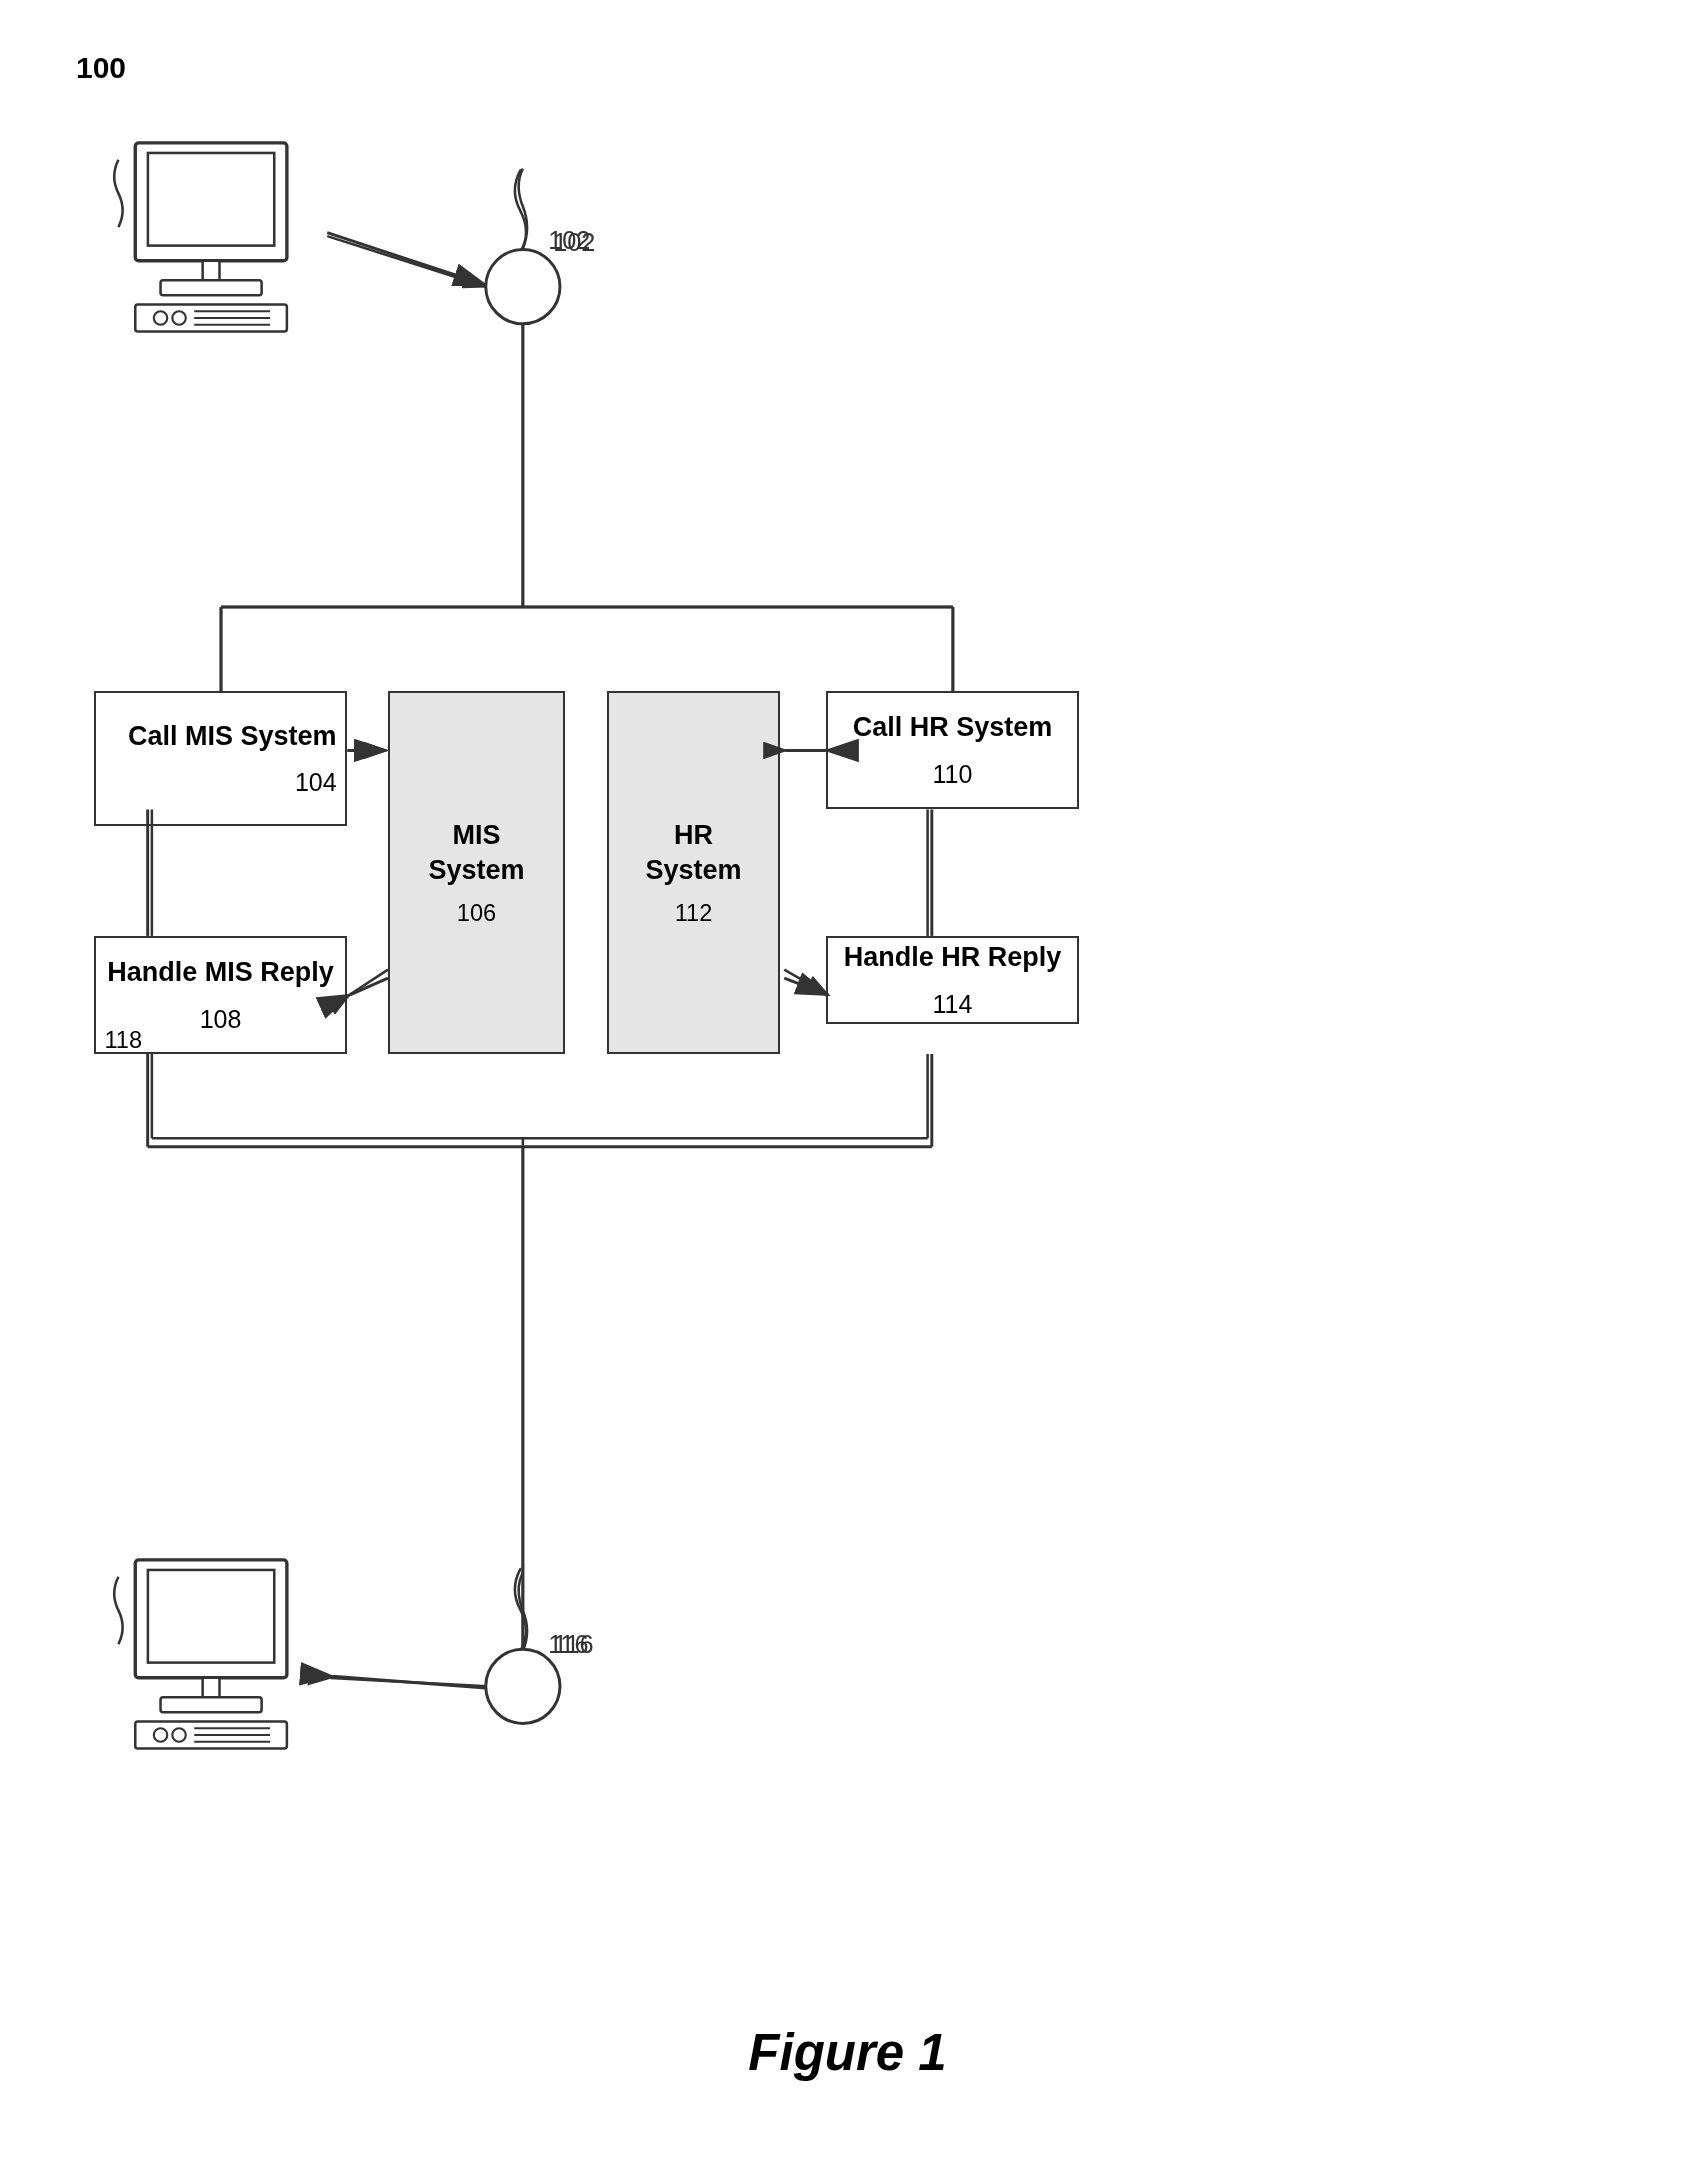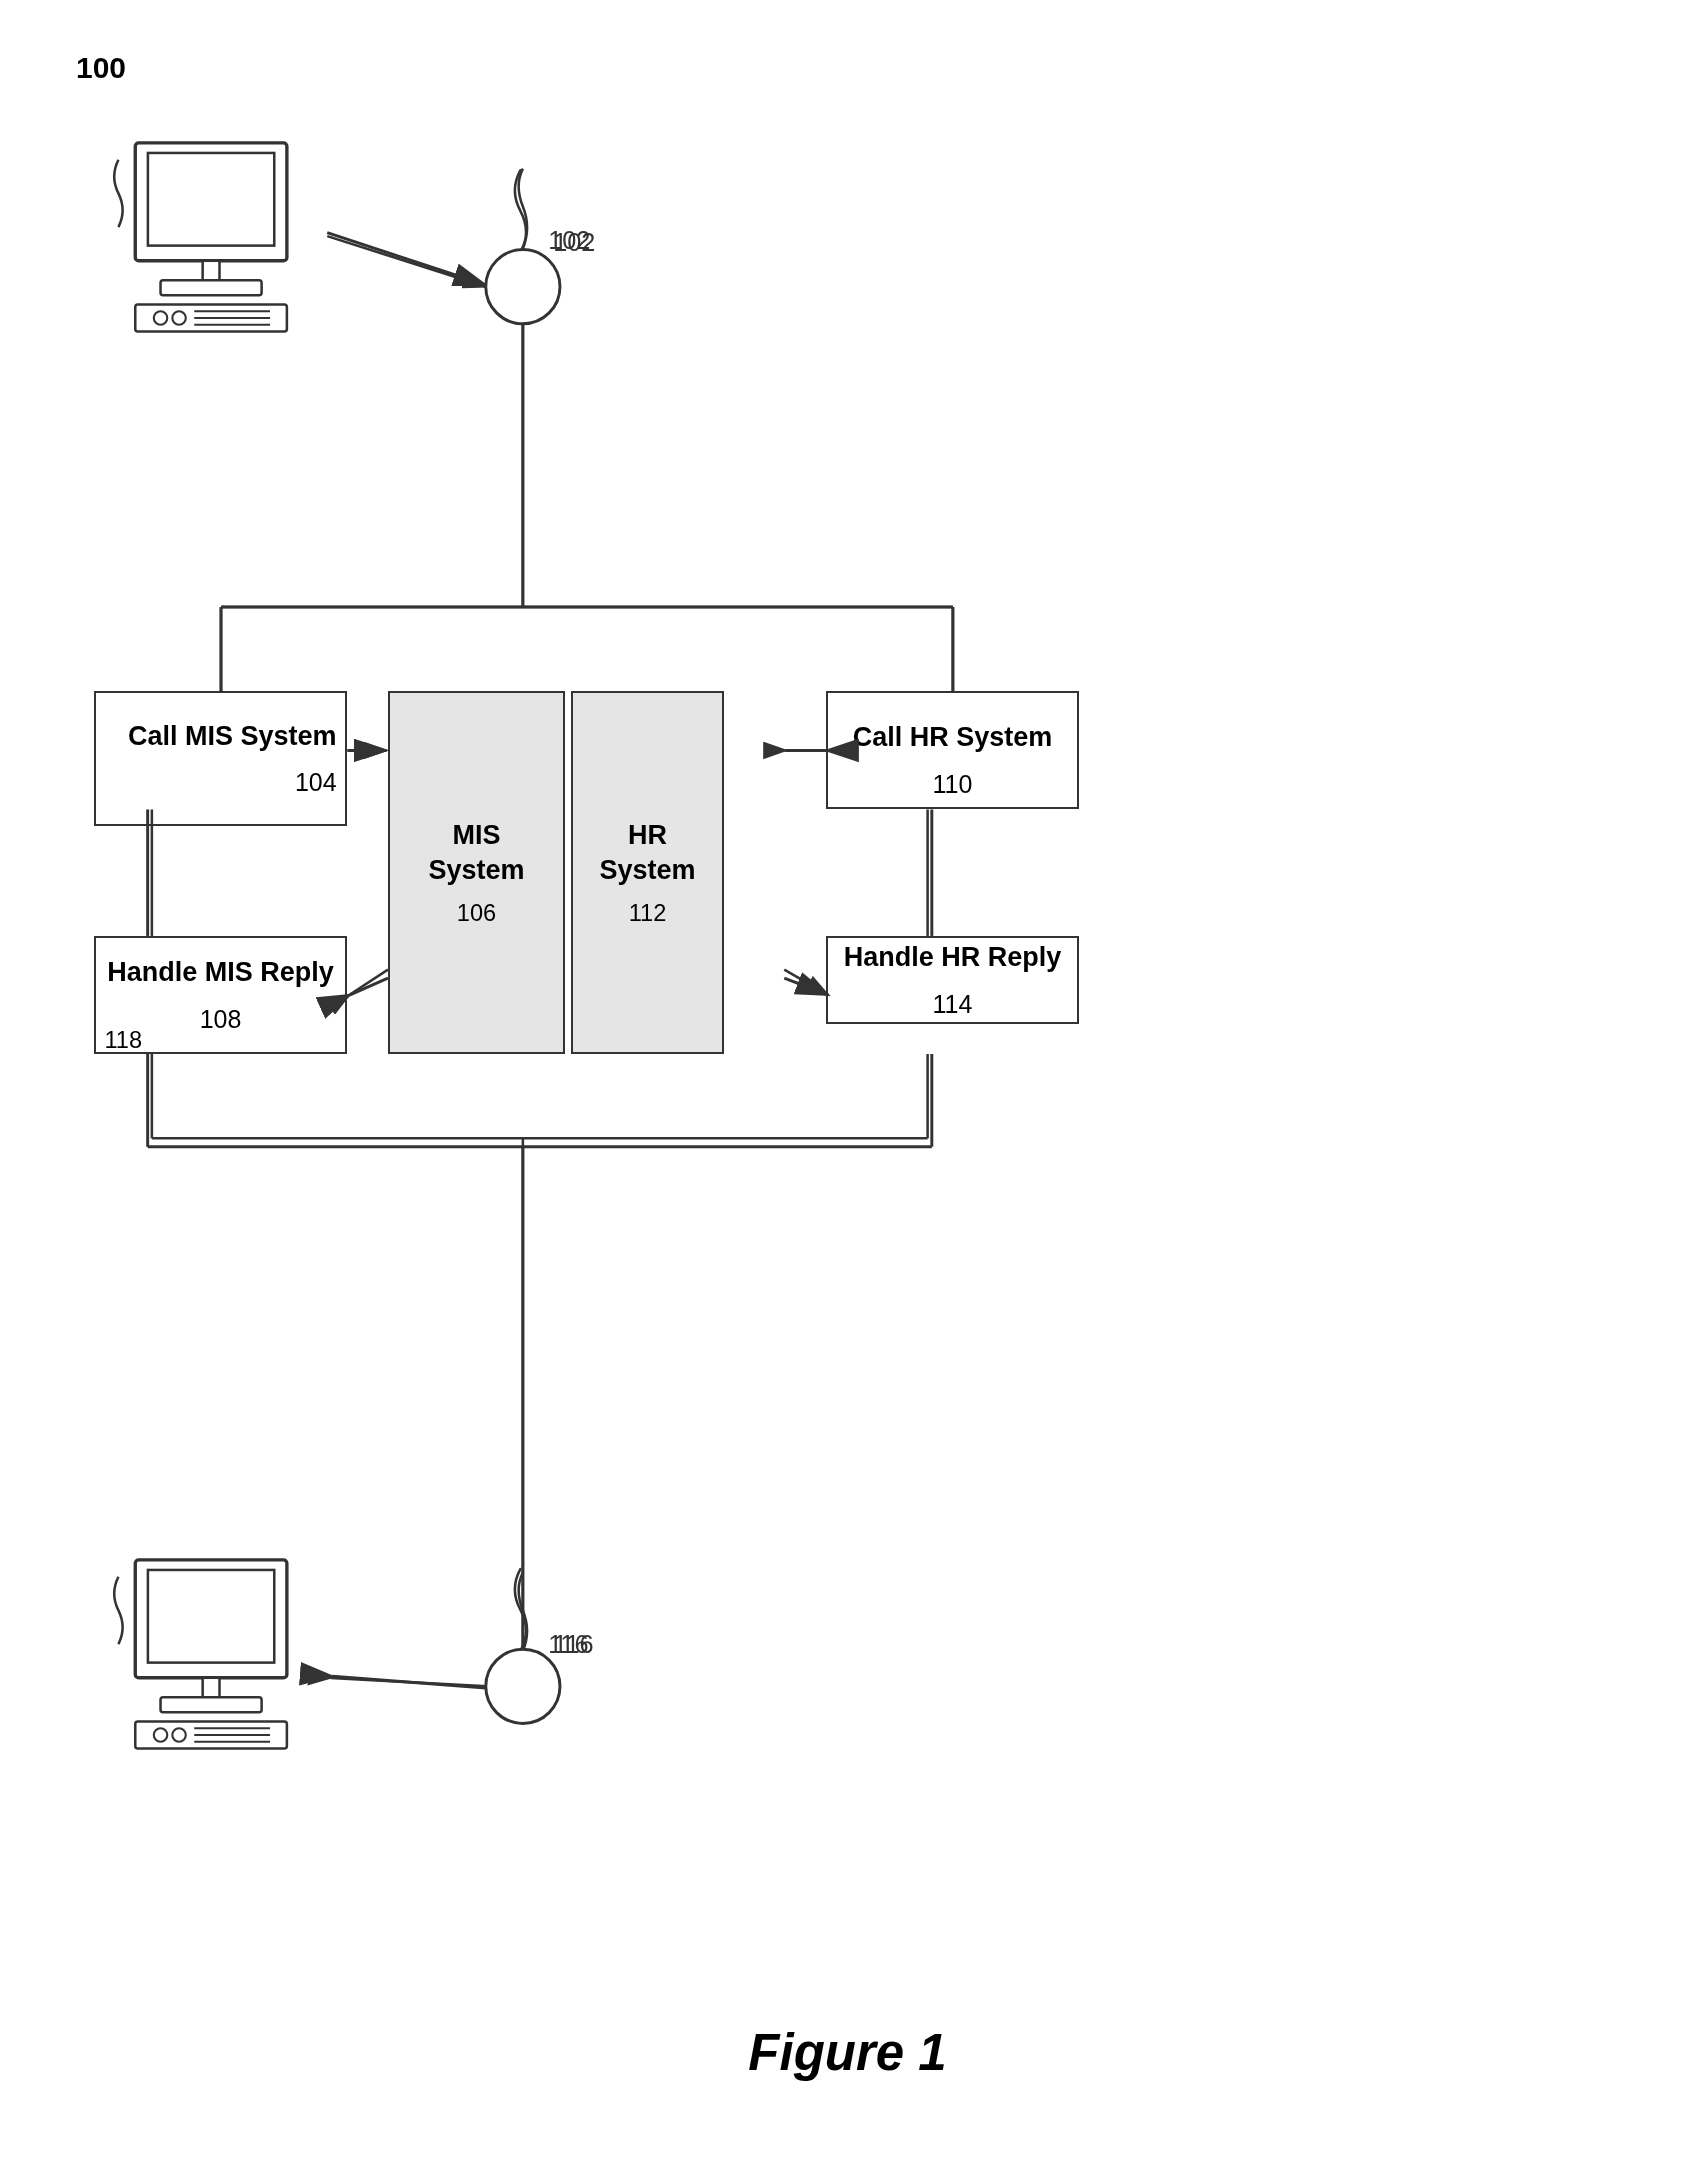--- a/index.html
+++ b/index.html
@@ -179,26 +179,26 @@
     <span style="position:absolute; bottom:-1.7px; left:8.4px; font-size:23.6px;">118</span>
     <span class="box-title">Handle MIS Reply</span>
     <span class="box-number">108</span>
   </div>
 
   <div class="system-box" style="left:388px; top:691px; width:177px; height:363px;">
     <span class="sys-title">MIS<br>System</span>
     <span class="sys-number">106</span>
   </div>
 
-  <div class="system-box" style="left:571px; top:691px; width:153px; height:363px;">
+  <div class="system-box" style="left:607px; top:691px; width:173px; height:363px;">
     <span class="sys-title">HR<br>System</span>
     <span class="sys-number">112</span>
   </div>
 
-  <div class="process-box" style="left:826px; top:691px; width:253px; height:118px;justify-content:flex-end;">
+  <div class="process-box" style="left:826px; top:691px; width:253px; height:118px;">
     <span class="box-title">Call HR System</span>
     <span class="box-number">110</span>
   </div>
 
   <div class="process-box" style="left:826px; top:936px; width:253px; height:88px;">
     <span class="box-title">Handle HR Reply</span>
     <span class="box-number">114</span>
   </div>
 
   <svg class="lines-svg" viewBox="0 0 2010 2589" width="1695" height="2183">

